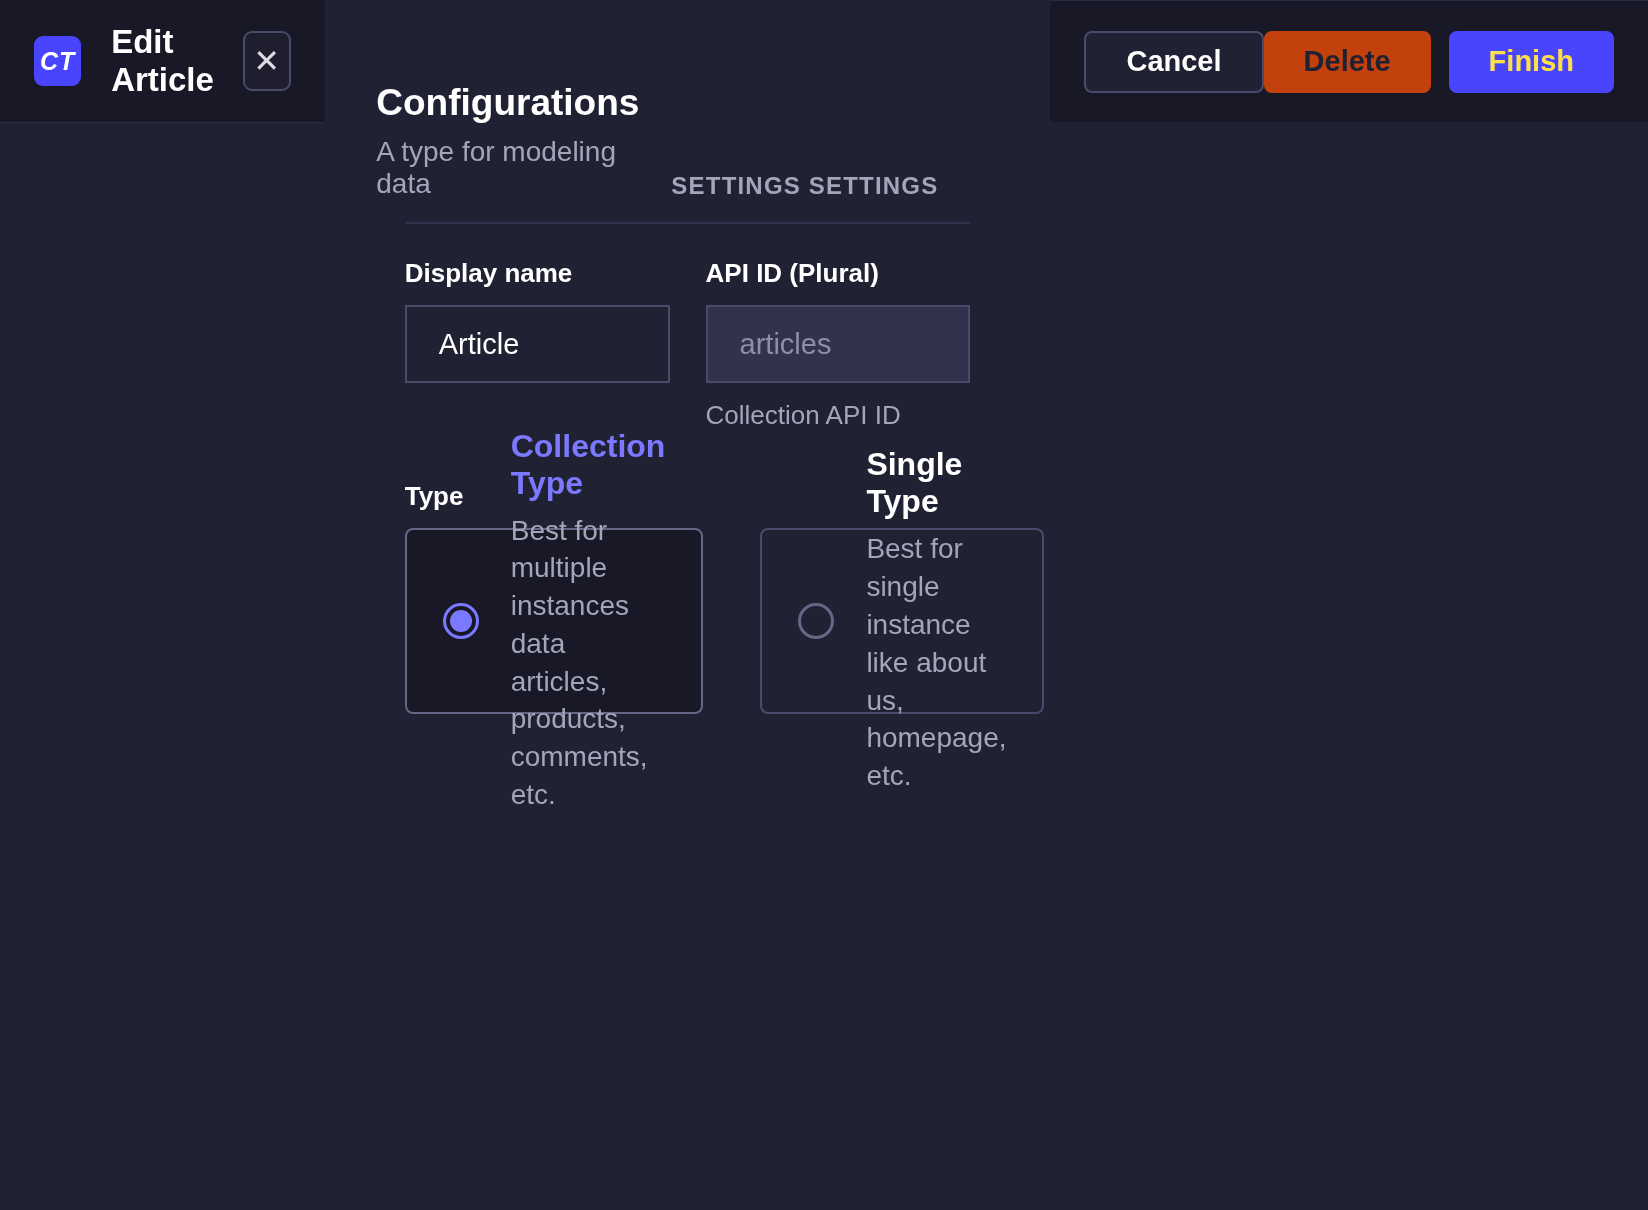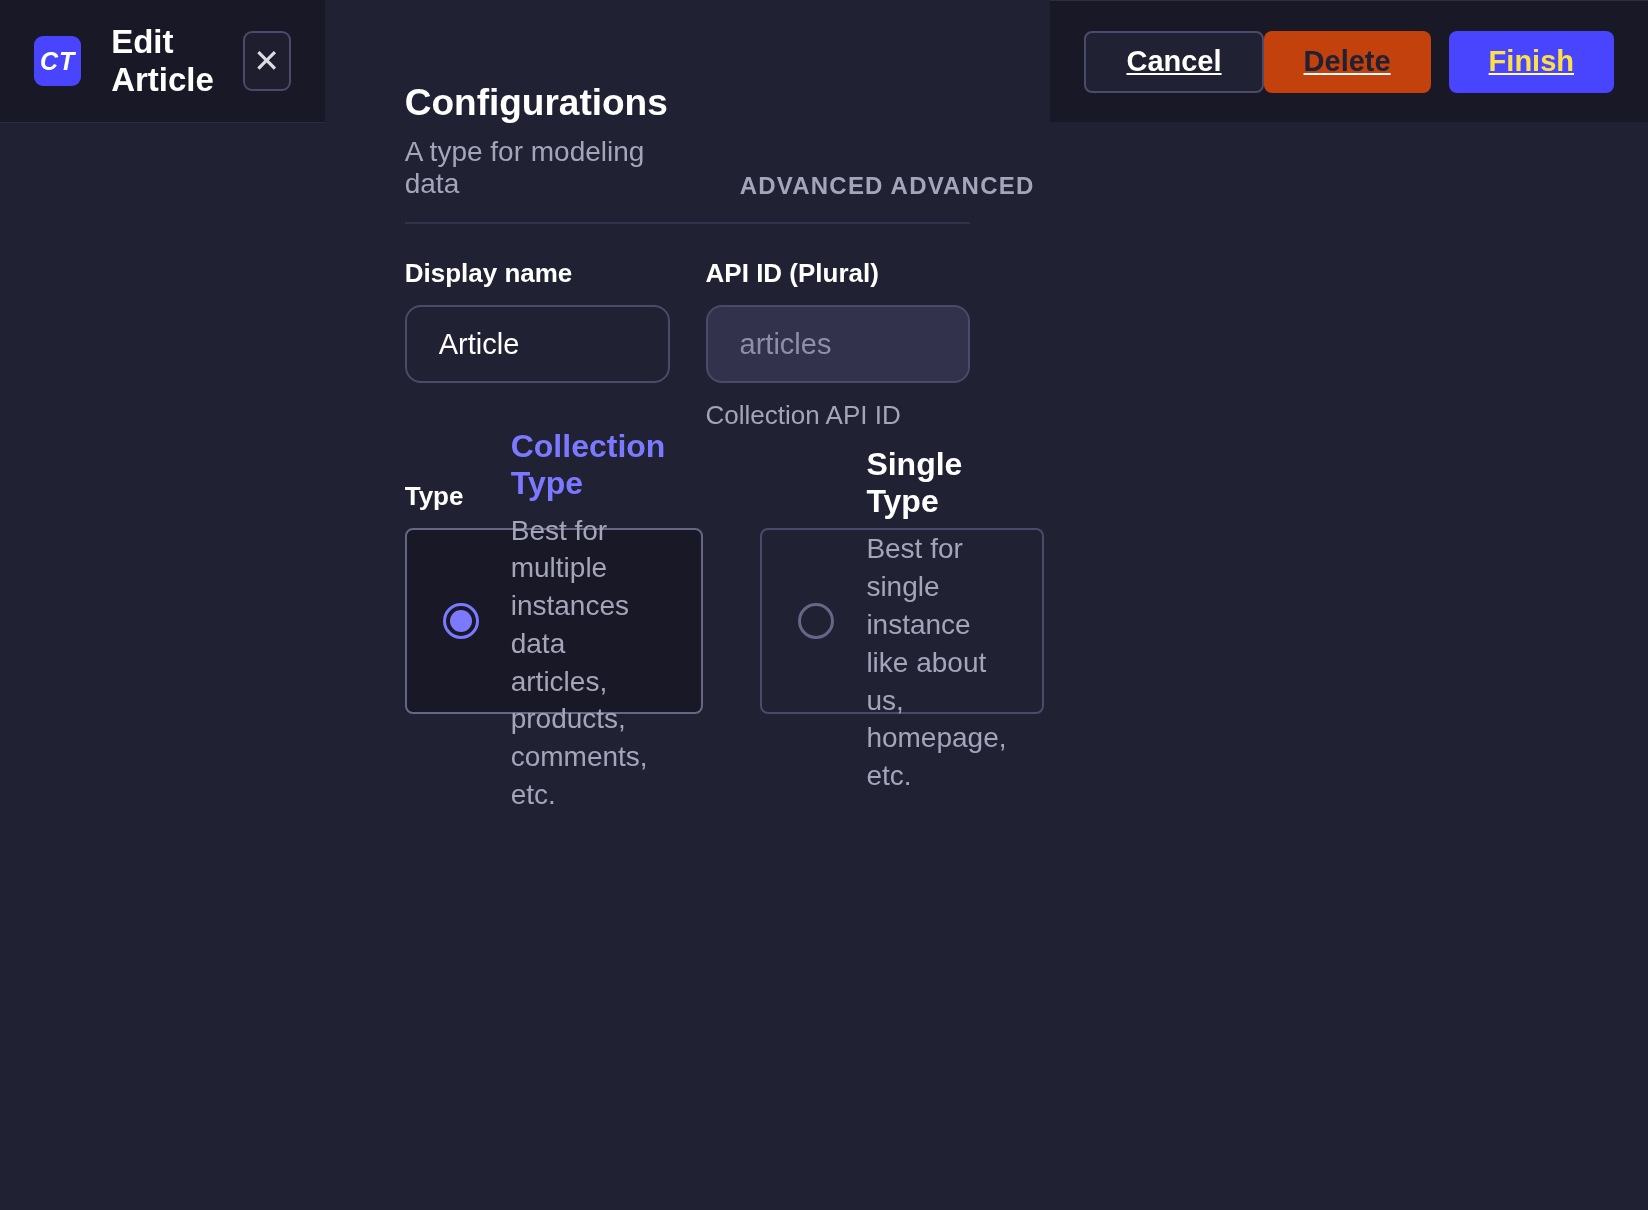--- a/index.html
+++ b/index.html
@@ -37,42 +37,41 @@
     font-size:32px; color:#dcdce4; cursor:pointer;
   }
 
   
   .modal-body {
     flex:1; background:#212134;
     padding:82px 80px 0 80px;
     overflow:hidden;
   }
   .config-header {
-    display:flex; justify-content:space-between; align-items:flex-end;
+    display:flex; justify-content:flex-end; align-items:flex-end;
     border-bottom:2px solid #32324d;
-    gap:40px;
   }
   .config-titles { padding-bottom:22px; }
   .config-title { font-size:37px; font-weight:bold; color:#ffffff; }
   .config-subtitle { margin-top:12px; font-size:28px; color:#a5a5ba; }
   .tabs { display:flex; }
   .tab {
     padding:0 32px 24px 32px; margin-bottom:-2px;
     font-size:24px; font-weight:bold; letter-spacing:1.2px;
     color:#a5a5ba; cursor:pointer; white-space:nowrap;
   }
   .tab.active { color:#7b79ff; border-bottom:4px solid #7b79ff; }
 
   .form-grid {
     margin-top:34px;
     display:grid; grid-template-columns:1fr 1fr; column-gap:36px;
   }
   .field-label { font-size:26px; font-weight:bold; color:#ffffff; margin-bottom:16px; }
   .text-input {
-    width:100%; height:78px; border-radius:16px;
+    width:100%; height:78px; border-radius:0;
     background:transparent;
     border:2px solid #4a4a6a;
     color:#ffffff; font-size:29px; font-family:"Liberation Sans", sans-serif;
     padding:8px 32px; outline:none;
   }
   .text-input.disabled { background:#32324d; color:#8e8ea9; border-color:#4a4a6a; }
   .hint { margin-top:14px; font-size:26px; line-height:1.45; color:#a5a5ba; max-width:680px; }
   .field + .field { margin-top:32px; }
 
   .type-section { margin-top:46px; }
@@ -99,21 +98,20 @@
   .type-card.selected .type-card-title { color:#7b79ff; }
   .type-card-desc { margin-top:10px; font-size:28px; line-height:1.35; color:#a5a5ba; max-width:620px; }
 
   
   .modal-footer {
     height:122px; flex:0 0 122px;
     background:#181826;
     border-top:1px solid #2b2b42;
     display:flex; align-items:center;
     padding:0 34px;
-    text-decoration:underline;
   }
   .btn {
     height:62px; border-radius:8px;
     font-family:"Liberation Sans", sans-serif;
     font-size:29px; font-weight:bold;
     display:flex; align-items:center; justify-content:center;
     padding:0 40px; cursor:pointer; border:none;
   }
   .btn-cancel { background:#212134; border:2px solid #4a4a6a; color:#ffffff; }
   .footer-spacer { flex:1; }
@@ -135,21 +133,21 @@
   </div>
 
   <div class="modal-body">
 
     <div class="config-header">
       <div class="config-titles">
         <div class="config-title">Configurations</div>
         <div class="config-subtitle">A type for modeling data</div>
       </div>
       <div class="tabs">
-        <div class="tab">ADVANCED ADVANCED</div>
+        <div class="tab">SETTINGS SETTINGS</div>
       </div>
     </div>
 
     <div class="form-grid">
 
       <div class="form-col">
         <div class="field">
           <div class="field-label">Display name</div>
           <input class="text-input" type="text" value="Article" style="">
         </div>

